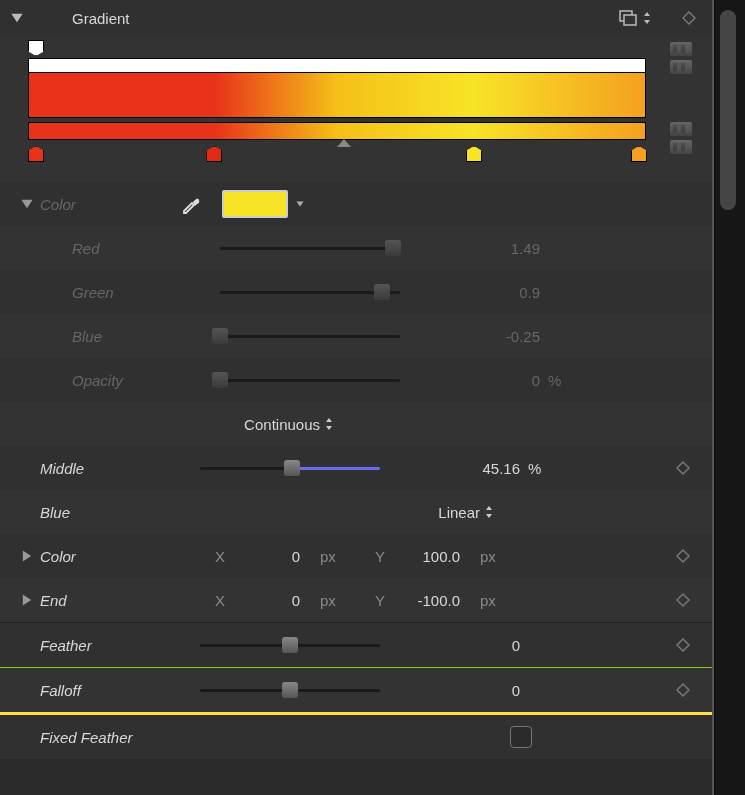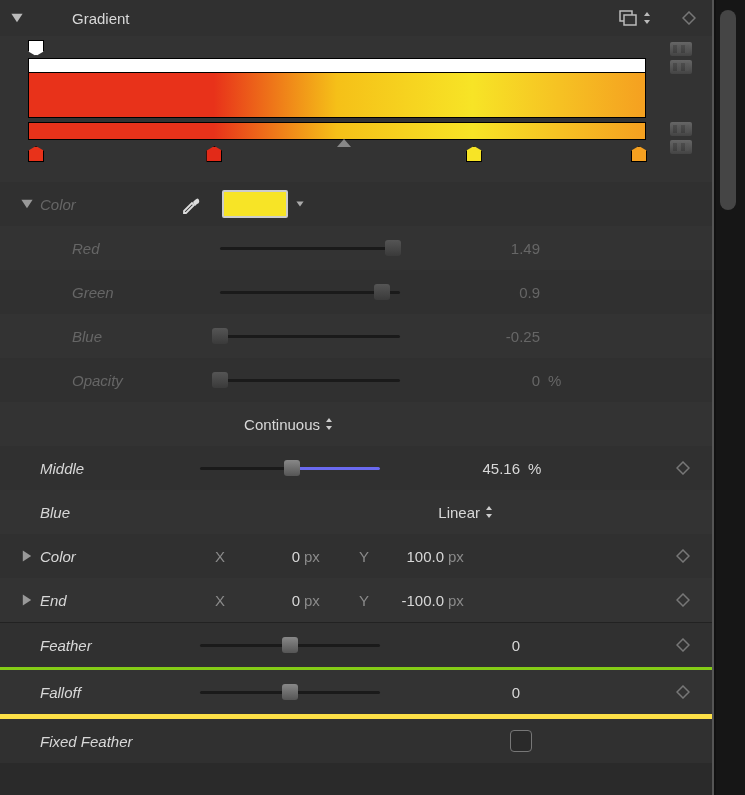--- a/index.html
+++ b/index.html
@@ -134,21 +134,21 @@
     width:62px;height:24px;border:2px solid #ccc;border-radius:2px;margin-right:6px;
   }
   .swatch-caret{width:12px;height:12px;color:#aaa;}
 
   
   .dd-val{width:280px;text-align:right;color:var(--text);padding-right:4px;}
 
   
   .xy-label{width:20px;text-align:center;color:var(--text-dim);}
   .xy-val{width:70px;text-align:right;color:var(--text);}
-  .xy-unit{width:30px;color:var(--text-dim);padding-left:4px;}
+  .xy-unit{width:30px;color:var(--text-dim);padding-left:20px;}
 
   .checkbox{
     width:20px;height:20px;border:1px solid #777;border-radius:4px;background:#2a2a2a;
     margin-left:auto;margin-right:170px;
   }
 
   svg{display:block;}
 </style>
 </head>
 <body>
@@ -390,41 +390,41 @@
     <span class="unit"></span>
     <span class="kf-cell">
       <span class="kf">
         <svg width="14" height="14" viewBox="0 0 14 14">
             <polygon points="7,1 13,7 7,13 1,7" fill="none" stroke="#777" stroke-width="1.5"></polygon>
           </svg>
       </span>
     </span>
   </div>
 
-  <div class="prow prow-alt" style="border-top:3px solid #84cc16">
+  <div class="prow prow-alt" style="border-top:1px solid #84cc16">
     <span class="disc-cell"></span>
     <span class="label">Falloff</span>
     <span class="slider-cell">
         <span class="slider">
       <span class="track"></span>
           <span class="thumb" style="left:50%"></span>
         </span>
       </span>
     <span class="val-cell">0</span>
     <span class="unit"></span>
     <span class="kf-cell">
       <span class="kf">
         <svg width="14" height="14" viewBox="0 0 14 14">
             <polygon points="7,1 13,7 7,13 1,7" fill="none" stroke="#777" stroke-width="1.5"></polygon>
           </svg>
       </span>
     </span>
   </div>
 
-  <div class="prow" style="border-top:5px solid #fde047">
+  <div class="prow" style="border-top:3px solid #fde047">
     <span class="disc-cell"></span>
     <span class="label">Fixed Feather</span>
     <span class="checkbox"></span>
   </div>
 
 </div>
 
 <div class="right-strip"></div>
 <div class="scroll-thumb"></div>
 

